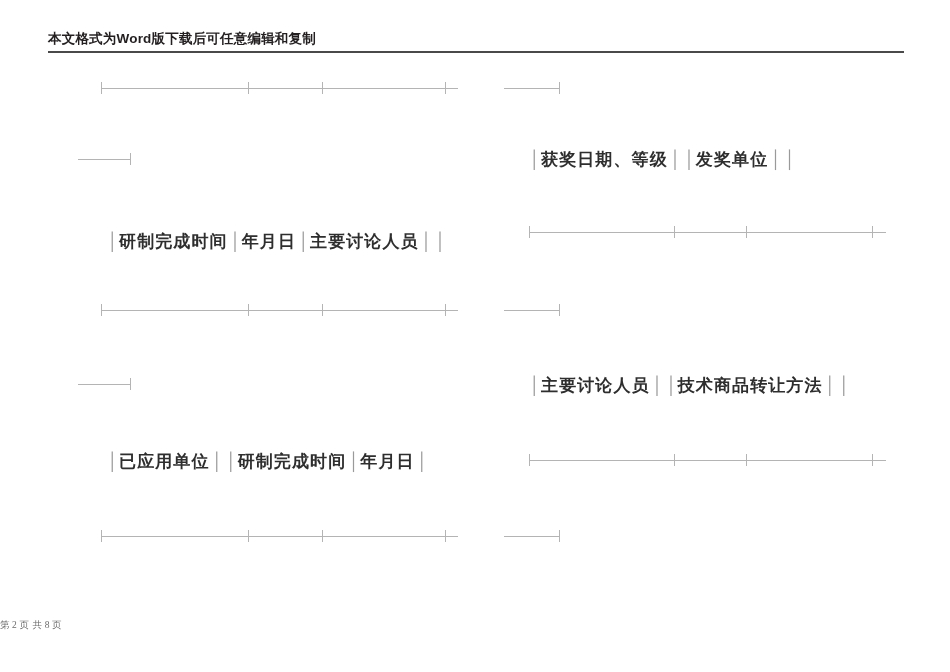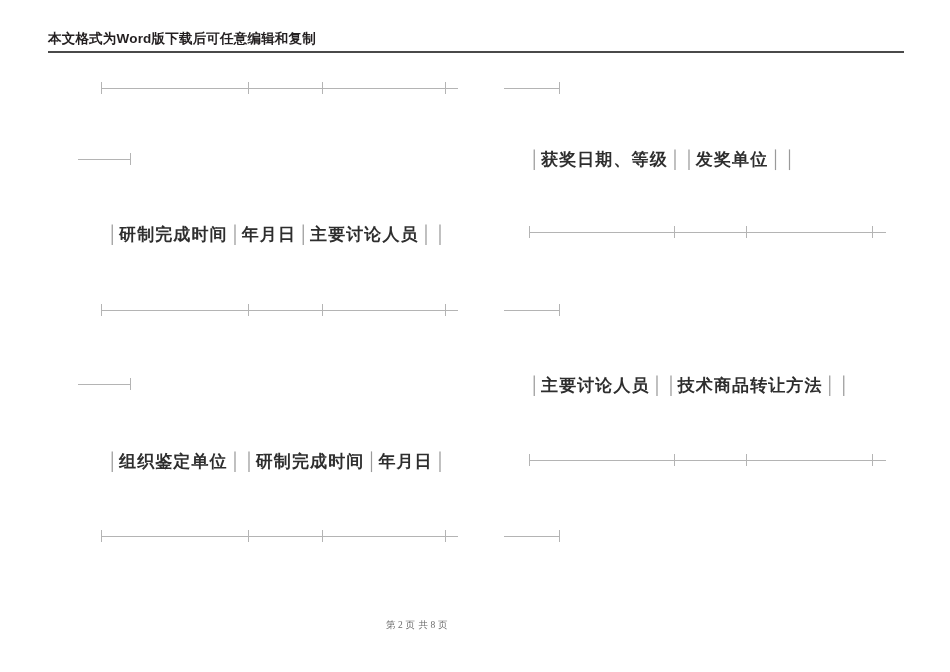--- a/index.html
+++ b/index.html
@@ -78,21 +78,20 @@
   .field-row .cell {
     color: #2e2e2e;
   }
 
   
   .doc-footer {
     position: absolute;
     left: 0;
     top: 618px;
     width: 834px;
-    text-align: center;
     font-family: "Liberation Serif", "DejaVu Serif", serif;
     font-size: 9.5px;
     line-height: 14px;
     color: #6b6b6b;
     letter-spacing: 0.6px;
   }
   .doc-footer .num { padding: 0 2px; }
 </style>
 </head>
 <body>
@@ -118,21 +117,21 @@
 
   <div>
     <div class="rule" style="left:78px; top:159px; width:53px;"></div>
     <div class="tick" style="left:130px; top:153px; height:12px;"></div>
   </div>
 
   <div class="field-row" style="left:527px; top:152px;">
     <span class="sep">│</span><span class="cell">获奖日期、等级</span><span class="sep">│</span><span class="sep">│</span><span class="cell">发奖单位</span><span class="sep">│</span><span class="sep">│</span>
   </div>
 
-  <div class="field-row" style="left:105px; top:227px;">
+  <div class="field-row" style="left:105px; top:234px;">
     <span class="sep">│</span><span class="cell">研制完成时间</span><span class="sep">│</span><span class="cell">年月日</span><span class="sep">│</span><span class="cell">主要讨论人员</span><span class="sep">│</span><span class="sep">│</span>
   </div>
 
   <div>
     <div class="rule" style="left:529px; top:232px; width:357px;"></div>
     <div class="tick" style="left:529px; top:226px; height:12px;"></div>
     <div class="tick" style="left:674px; top:226px; height:12px;"></div>
     <div class="tick" style="left:746px; top:226px; height:12px;"></div>
     <div class="tick" style="left:872px; top:226px; height:12px;"></div>
   </div>
@@ -150,21 +149,21 @@
   <div>
     <div class="rule" style="left:78px; top:384px; width:53px;"></div>
     <div class="tick" style="left:130px; top:378px; height:12px;"></div>
   </div>
 
   <div class="field-row" style="left:527px; top:378px;">
     <span class="sep">│</span><span class="cell">主要讨论人员</span><span class="sep">│</span><span class="sep">│</span><span class="cell">技术商品转让方法</span><span class="sep">│</span><span class="sep">│</span>
   </div>
 
   <div class="field-row" style="left:105px; top:454px;">
-    <span class="sep">│</span><span class="cell">组织鉴定单位</span><span class="sep">│</span><span class="sep">│</span><span class="cell">研制完成时间</span><span class="sep">│</span><span class="cell">年月日</span><span class="sep">│</span>
+    <span class="sep">│</span><span class="cell">已应用单位</span><span class="sep">│</span><span class="sep">│</span><span class="cell">研制完成时间</span><span class="sep">│</span><span class="cell">年月日</span><span class="sep">│</span>
   </div>
 
   <div>
     <div class="rule" style="left:529px; top:460px; width:357px;"></div>
     <div class="tick" style="left:529px; top:454px; height:12px;"></div>
     <div class="tick" style="left:674px; top:454px; height:12px;"></div>
     <div class="tick" style="left:746px; top:454px; height:12px;"></div>
     <div class="tick" style="left:872px; top:454px; height:12px;"></div>
   </div>
 

